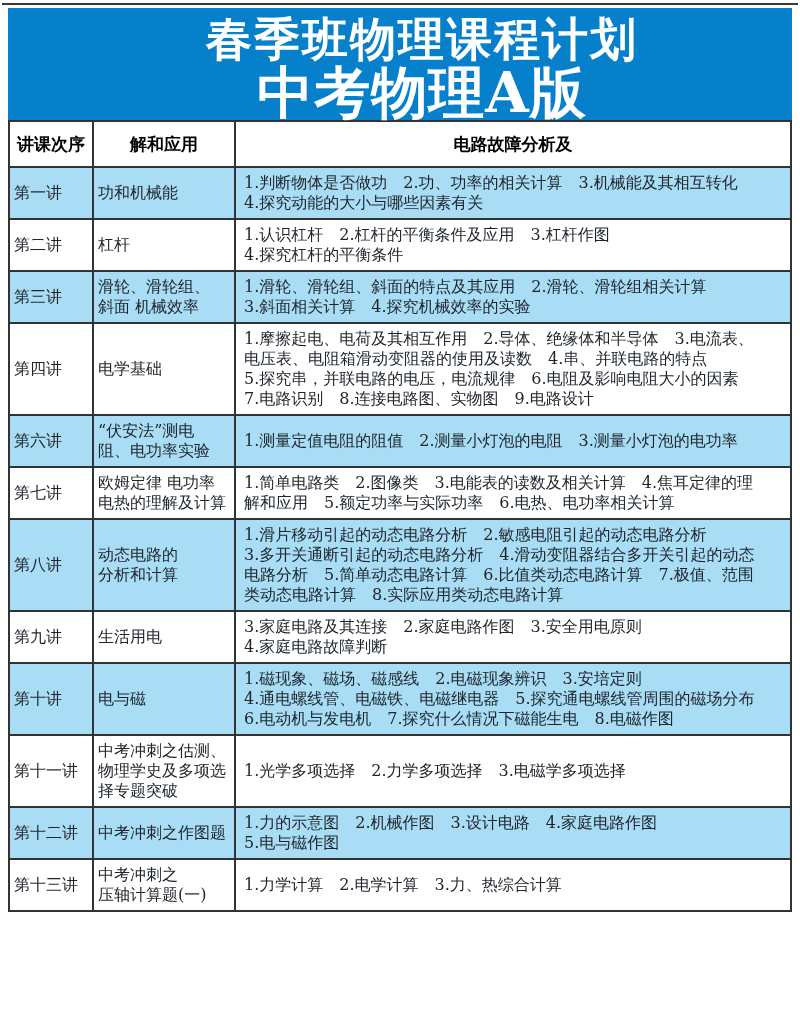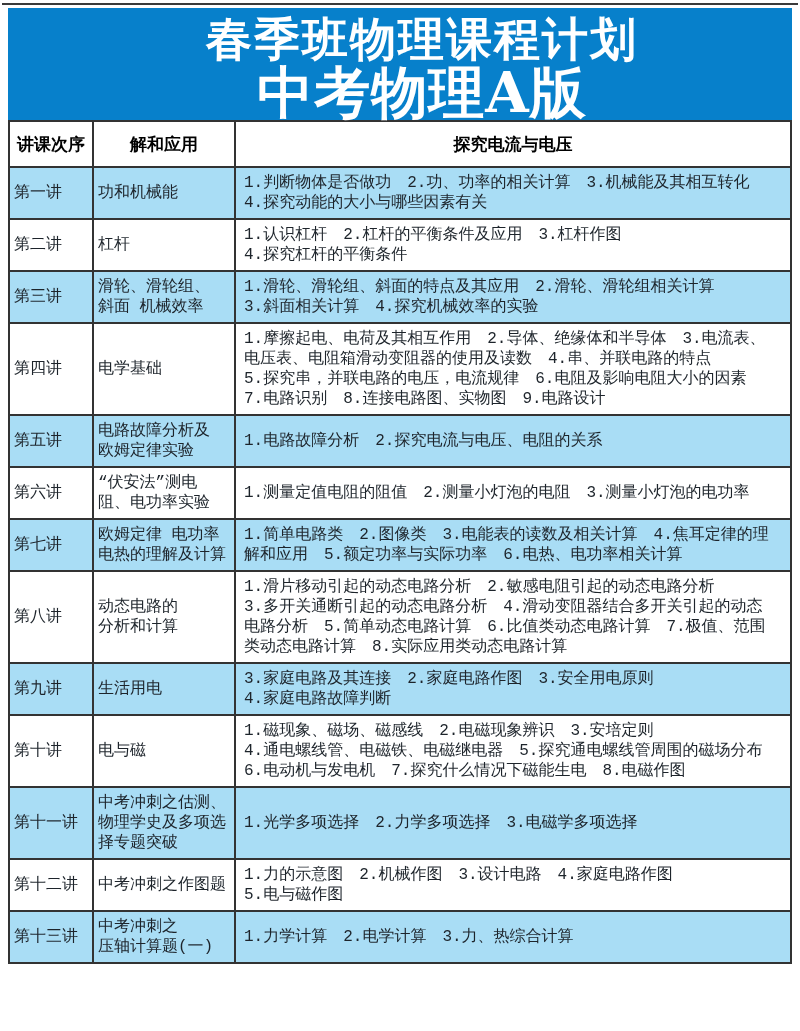--- a/index.html
+++ b/index.html
@@ -30,21 +30,20 @@
     font-weight: bold;
     text-align: center;
     padding-left: 44px;
   }
   .banner .t1 { font-size: 46px; line-height: 56px; letter-spacing: 2px; }
   .banner .t2 { font-size: 56px; line-height: 50px; letter-spacing: 1px; }
   table.course-table {
     width: 784px;
     border-collapse: collapse;
     table-layout: fixed;
-    font-family: Liberation Mono, monospace;
   }
   .course-table th, .course-table td {
     border: 2px solid var(--border-color, #333333);
     vertical-align: middle;
   }
   .course-table th {
     font-size: 17px;
     font-weight: bold;
     color: #000000;
     height: 42px;
@@ -80,21 +79,21 @@
   <table class="course-table">
     <colgroup>
       <col style="width:84px">
       <col style="width:142px">
       <col>
     </colgroup>
     <thead>
       <tr>
         <th>讲课次序</th>
         <th>解和应用</th>
-        <th>探究电流与电压</th>
+        <th>电路故障分析及</th>
       </tr>
     </thead>
     <tbody>
         <tr>
           <td class="cell-order">第一讲</td>
           <td class="cell-name">功和机械能</td>
           <td class="cell-content">1.判断物体是否做功　2.功、功率的相关计算　3.机械能及其相互转化
 4.探究动能的大小与哪些因素有关</td>
         </tr>
         <tr>
@@ -110,26 +109,20 @@
           <td class="cell-content">1.滑轮、滑轮组、斜面的特点及其应用　2.滑轮、滑轮组相关计算
 3.斜面相关计算　4.探究机械效率的实验</td>
         </tr>
         <tr>
           <td class="cell-order">第四讲</td>
           <td class="cell-name">电学基础</td>
           <td class="cell-content">1.摩擦起电、电荷及其相互作用　2.导体、绝缘体和半导体　3.电流表、
 电压表、电阻箱滑动变阻器的使用及读数　4.串、并联电路的特点
 5.探究串，并联电路的电压，电流规律　6.电阻及影响电阻大小的因素
 7.电路识别　8.连接电路图、实物图　9.电路设计</td>
-        </tr>
-        <tr>
-          <td class="cell-order">第五讲</td>
-          <td class="cell-name">电路故障分析及
-欧姆定律实验</td>
-          <td class="cell-content">1.电路故障分析　2.探究电流与电压、电阻的关系</td>
         </tr>
         <tr>
           <td class="cell-order">第六讲</td>
           <td class="cell-name">“伏安法”测电
 阻、电功率实验</td>
           <td class="cell-content">1.测量定值电阻的阻值　2.测量小灯泡的电阻　3.测量小灯泡的电功率</td>
         </tr>
         <tr>
           <td class="cell-order">第七讲</td>
           <td class="cell-name">欧姆定律 电功率

